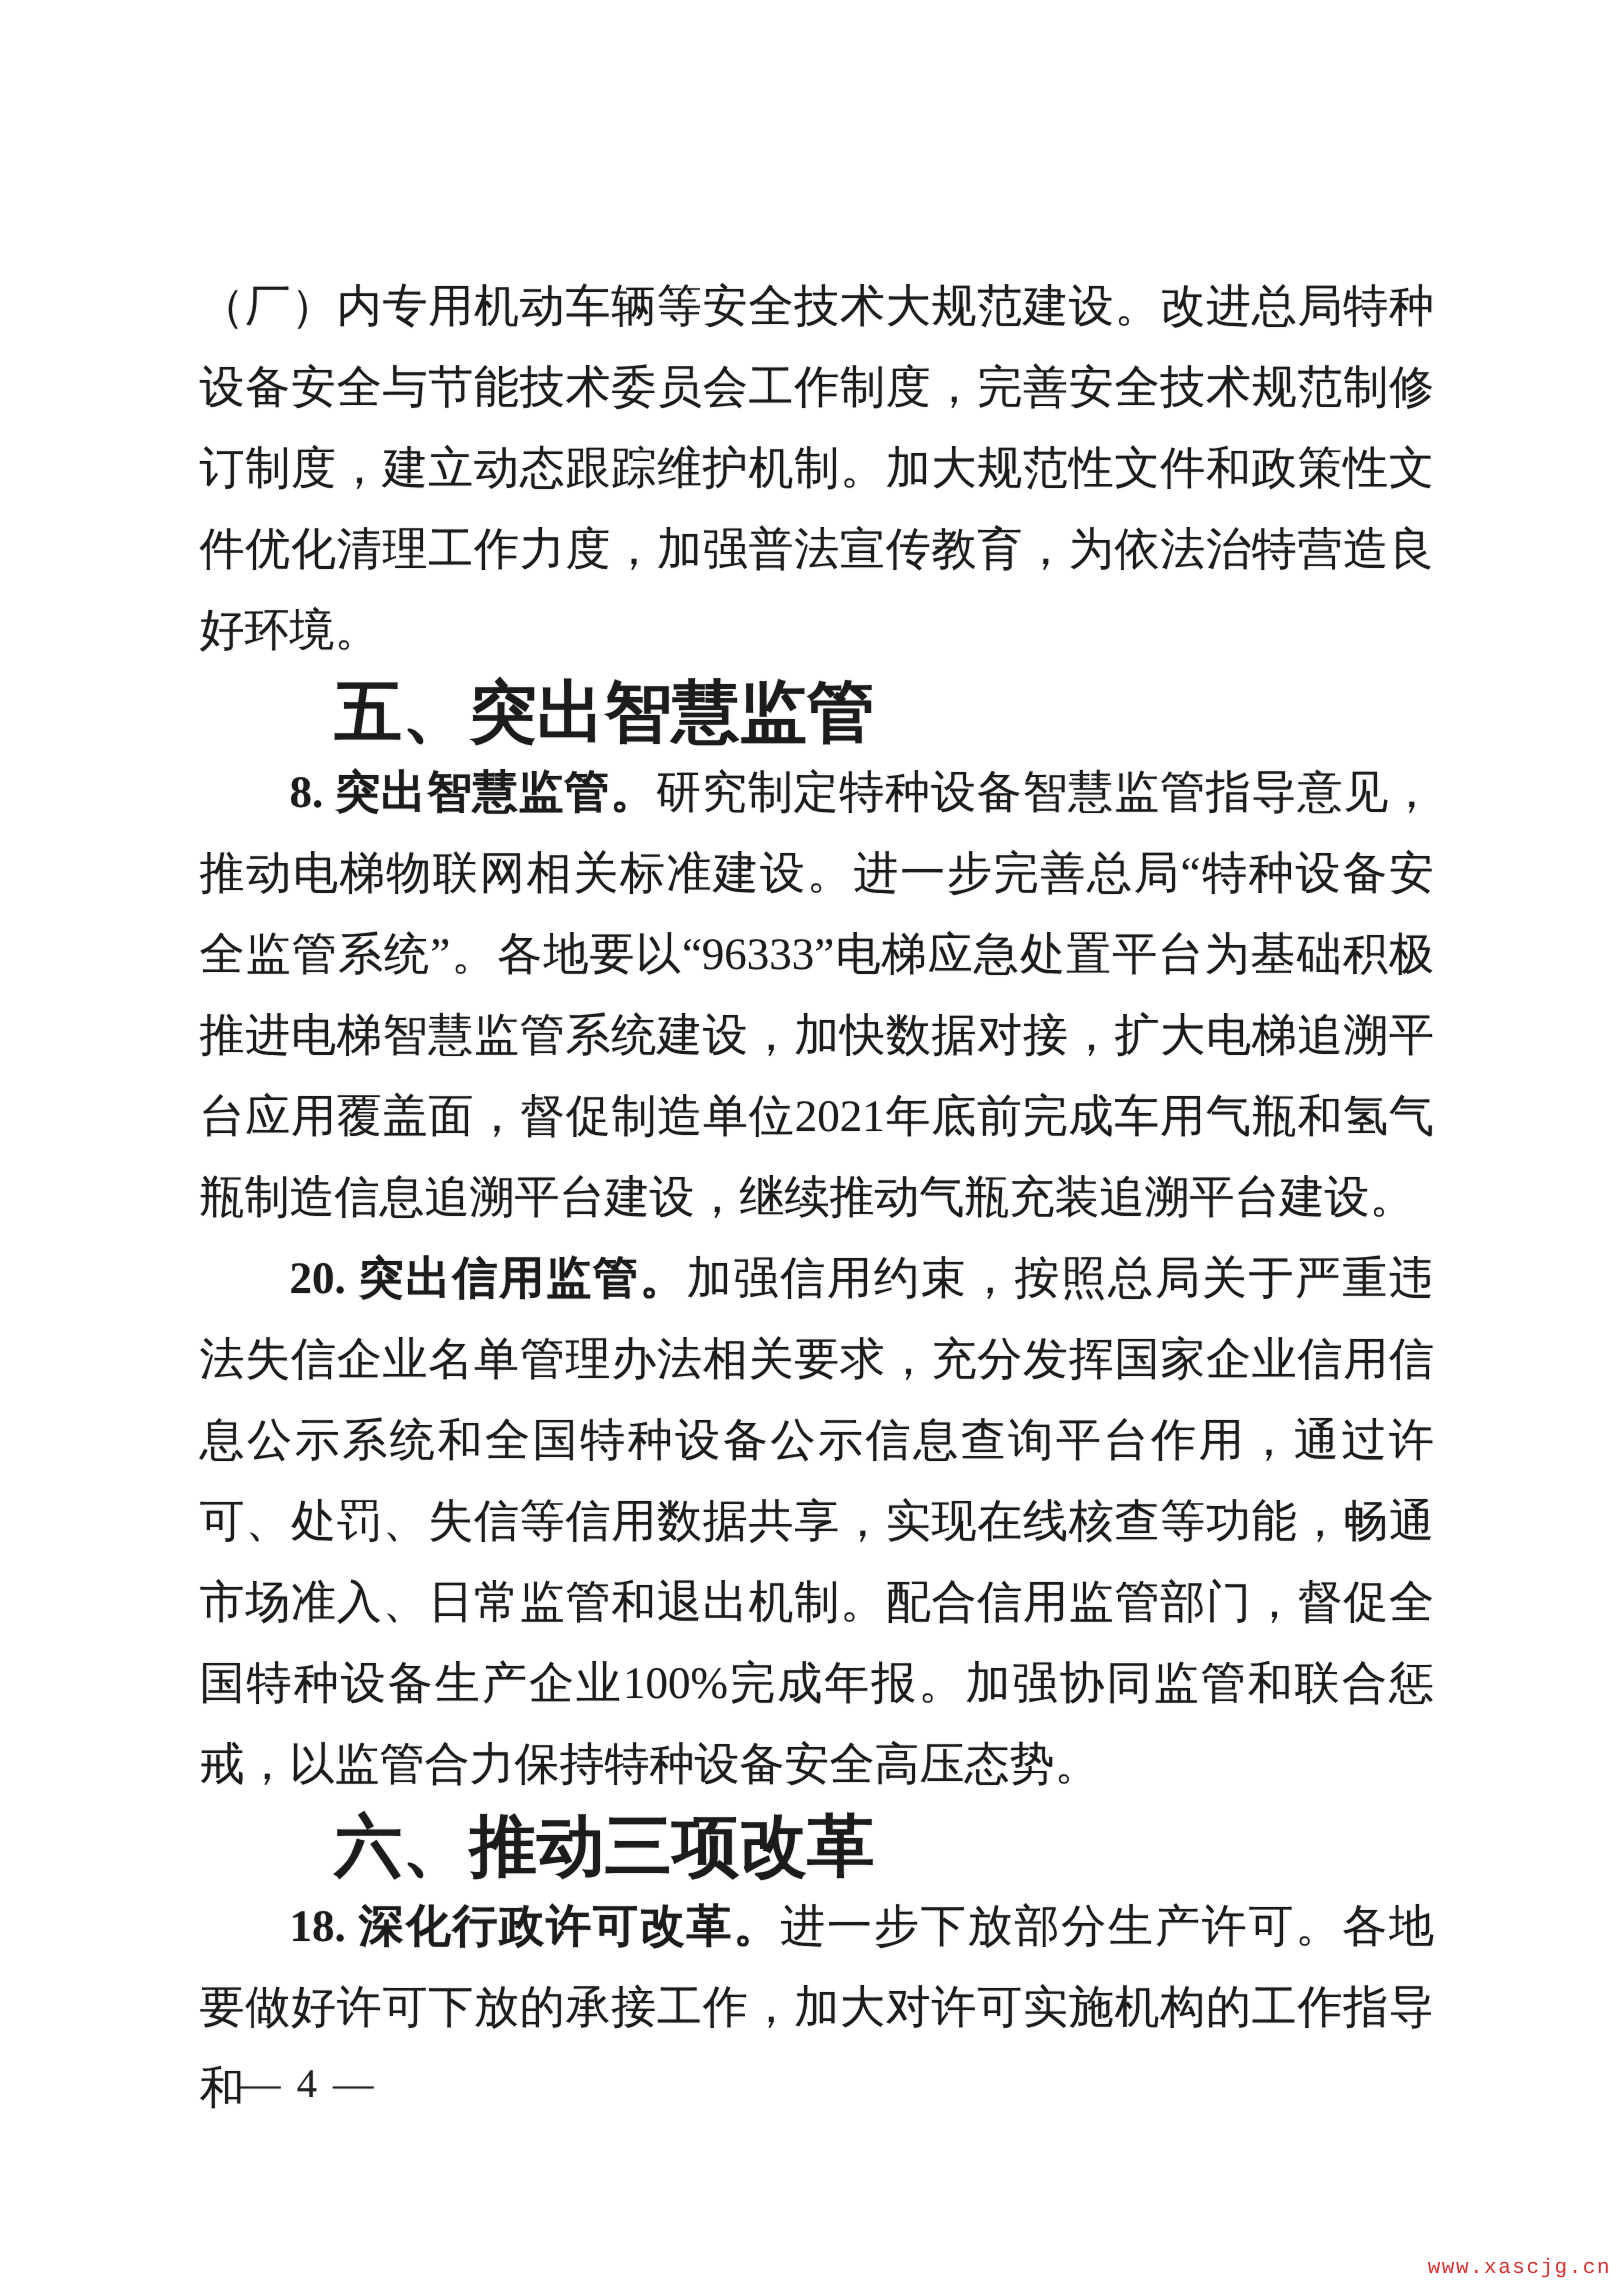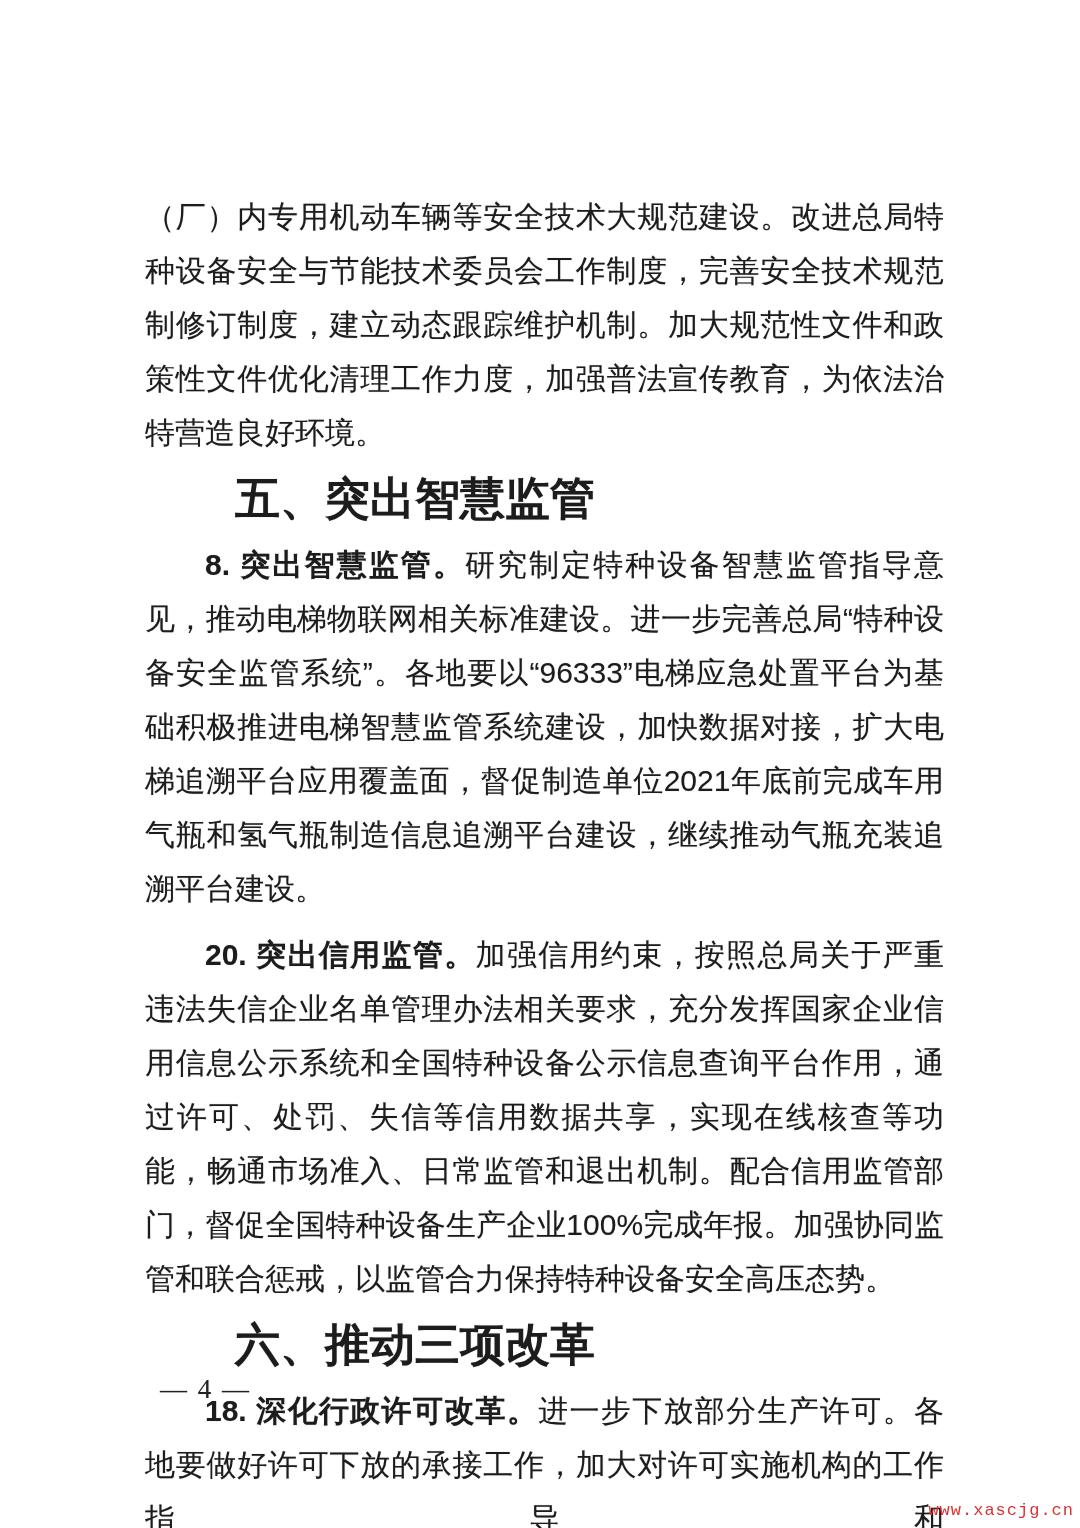--- a/index.html
+++ b/index.html
@@ -23,23 +23,24 @@
     top: 178px;
     width: 823px;
     color: #1c1c1c;
     font-size: 30px;
     line-height: 54px;
     text-align: justify;
     text-justify: inter-ideograph;
     text-shadow: 0 0 1px rgba(28,28,28,0.35);
   }
   .para, .heading {
-    margin: 12px;
+    margin: 0;
     padding: 0;
     font-weight: normal;
+    font-family: Liberation Serif, serif;
   }
   .para.indent, .heading {
     text-indent: 2em;
   }
   .heading {
     font-weight: 700;
   }
   .para .lead {
     font-weight: 700;
   }
@@ -54,21 +55,21 @@
     font-size: 27px;
     color: #222222;
     letter-spacing: 2px;
     text-shadow: 0 0 1px rgba(28,28,28,0.3);
   }
   .watermark {
     position: absolute;
     right: 6px;
     bottom: 8px;
     font-family: "Liberation Mono", monospace;
-    font-size: 17px;
+    font-size: 14px;
     letter-spacing: 1px;
     color: #dc3232;
   }
 </style>
 </head>
 <body>
 
 <div class="page">
 
   <div class="content">

